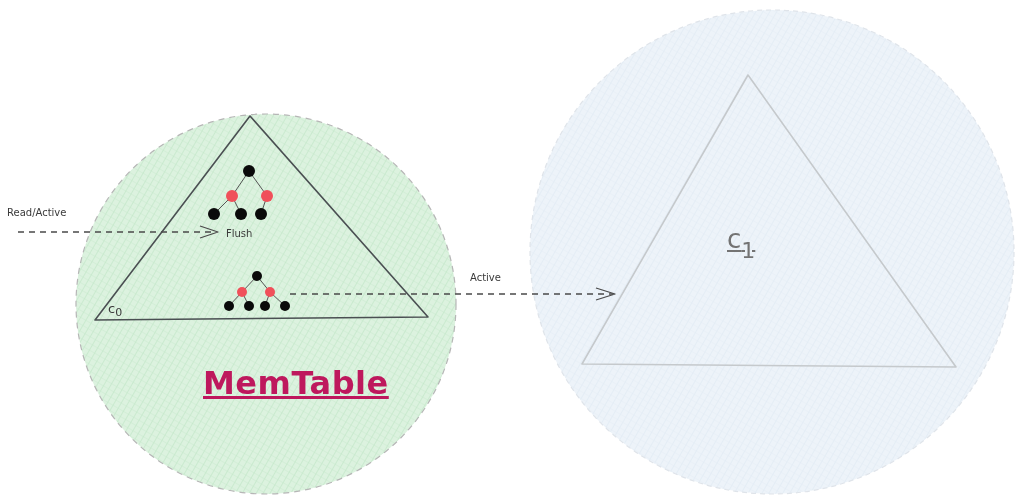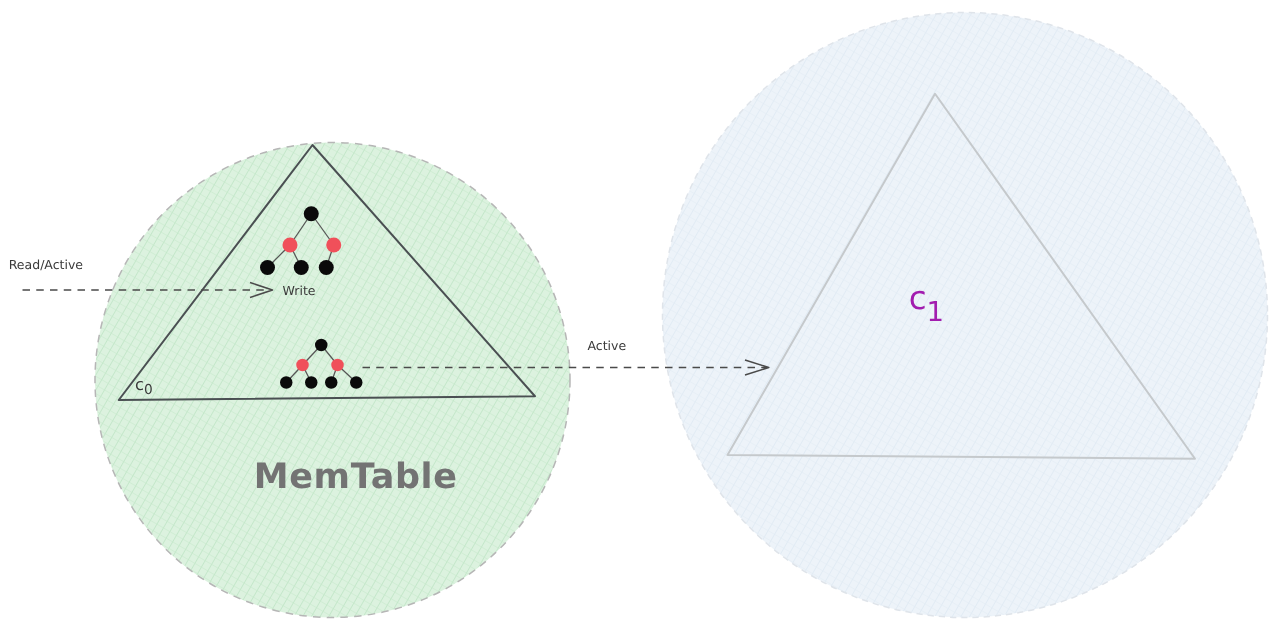--- a/index.html
+++ b/index.html
@@ -1,21 +1,21 @@
 <!DOCTYPE html>
 <html><head>
   <meta charset="utf-8">
   <style>
     html, body { margin: 0; padding: 0; background: #ffffff; }
     body { width: 1024px; height: 499px; overflow: hidden; position: relative; }
     #canvas { position: absolute; left: 0; top: 0; }
     .lbl { position: absolute; font-family: "DejaVu Sans", sans-serif; color: #3a3a3a; white-space: nowrap; }
     .lbl-small { font-size: 10px; }
-    .lbl-memtable { font-size: 28px; font-weight: bold; color: #737373; letter-spacing: 0.5px; }
-    .lbl-c1 { font-size: 26px; color: #a21caf; }
+    .lbl-memtable { font-size: 32px; font-weight: bold; color: #be185d; letter-spacing: 0.5px; text-decoration: underline; }
+    .lbl-c1 { font-size: 26px; color: #737373; text-decoration: underline; }
     .lbl-c0 { font-size: 13px; color: #3a3a3a; }
   </style>
 </head>
 <body>
 
 <svg id="canvas" width="1024" height="499" viewBox="0 0 1024 499">
   <defs>
     <pattern id="hatchGreen" patternUnits="userSpaceOnUse" width="6" height="6" patternTransform="rotate(30)">
       <rect width="6" height="6" fill="#dcf2df"></rect>
       <line x1="0" y1="0" x2="0" y2="6" stroke="#b8e2bf" stroke-width="1"></line>
@@ -75,21 +75,21 @@
   </g>
 
   <g>
     <line x1="290" y1="294" x2="613" y2="294" stroke="#4a4a4a" stroke-width="1.3" stroke-dasharray="6 5"></line>
     <polyline points="596,288 615,294 596,300" fill="none" stroke="#4a4a4a" stroke-width="1.3" stroke-linejoin="round"></polyline>
   </g>
 </svg>
 
 <div class="lbl lbl-small" style="left:7px; top:207px;">Read/Active</div>
 
-<div class="lbl lbl-small" style="left:226px; top:228px;">Write</div>
+<div class="lbl lbl-small" style="left:226px; top:228px;">Flush</div>
 
 <div class="lbl lbl-small" style="left:470px; top:272px;">Active</div>
 
 <div class="lbl lbl-c0" style="left:108px; top:301px;text-align:right;">
   <span>c</span><span style="font-size:11px; position:relative; top:3px;">0</span>
 </div>
 
 <div class="lbl lbl-c1" style="left:727px; top:224px;">
   <span>c</span><span style="font-size:22px; position:relative; top:10px;">1</span>
 </div>

